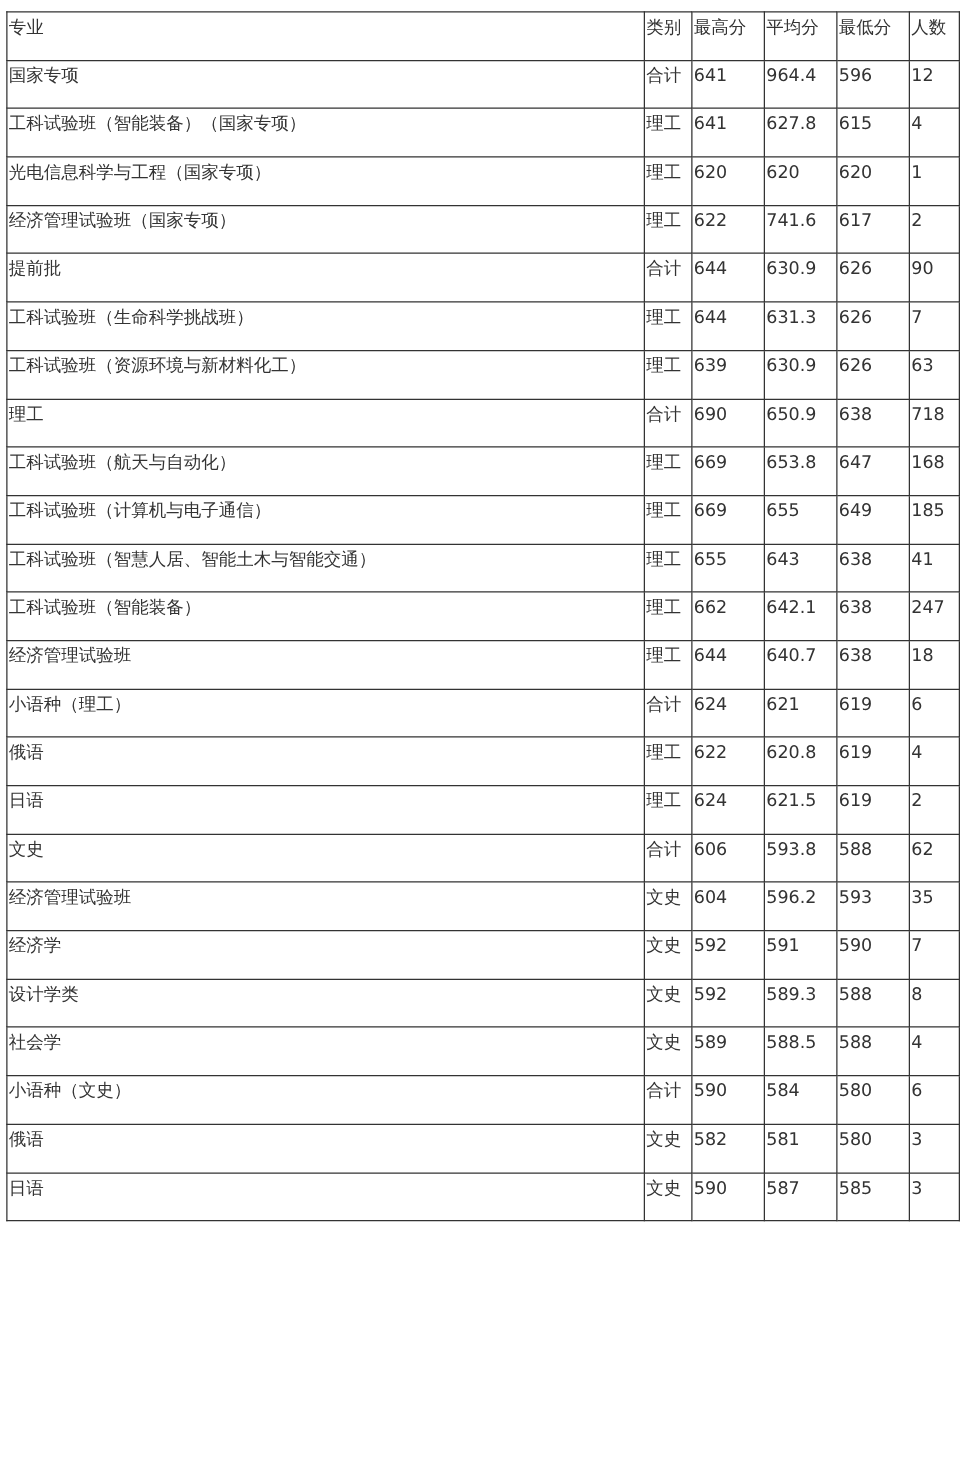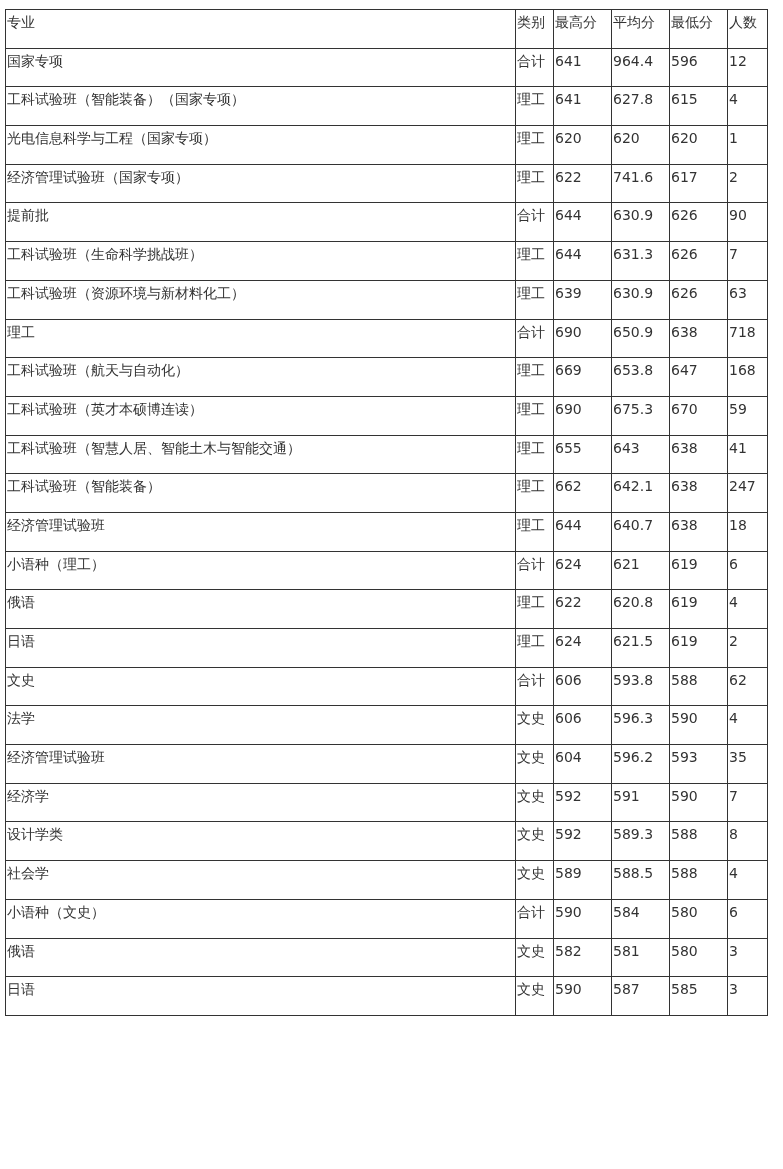--- a/index.html
+++ b/index.html
@@ -131,26 +131,26 @@
       </tr>
       <tr>
         <td>工科试验班（航天与自动化）</td>
         <td>理工</td>
         <td>669</td>
         <td>653.8</td>
         <td>647</td>
         <td>168</td>
       </tr>
       <tr>
-        <td>工科试验班（英才本硕博连读）</td>
-        <td>理工</td>
-        <td>690</td>
-        <td>675.3</td>
-        <td>670</td>
-        <td>59</td>
+        <td>工科试验班（计算机与电子通信）</td>
+        <td>理工</td>
+        <td>669</td>
+        <td>655</td>
+        <td>649</td>
+        <td>185</td>
       </tr>
       <tr>
         <td>工科试验班（智慧人居、智能土木与智能交通）</td>
         <td>理工</td>
         <td>655</td>
         <td>643</td>
         <td>638</td>
         <td>41</td>
       </tr>
       <tr>
@@ -195,28 +195,20 @@
       </tr>
       <tr>
         <td>文史</td>
         <td>合计</td>
         <td>606</td>
         <td>593.8</td>
         <td>588</td>
         <td>62</td>
       </tr>
       <tr>
-        <td>法学</td>
-        <td>文史</td>
-        <td>606</td>
-        <td>596.3</td>
-        <td>590</td>
-        <td>4</td>
-      </tr>
-      <tr>
         <td>经济管理试验班</td>
         <td>文史</td>
         <td>604</td>
         <td>596.2</td>
         <td>593</td>
         <td>35</td>
       </tr>
       <tr>
         <td>经济学</td>
         <td>文史</td>

